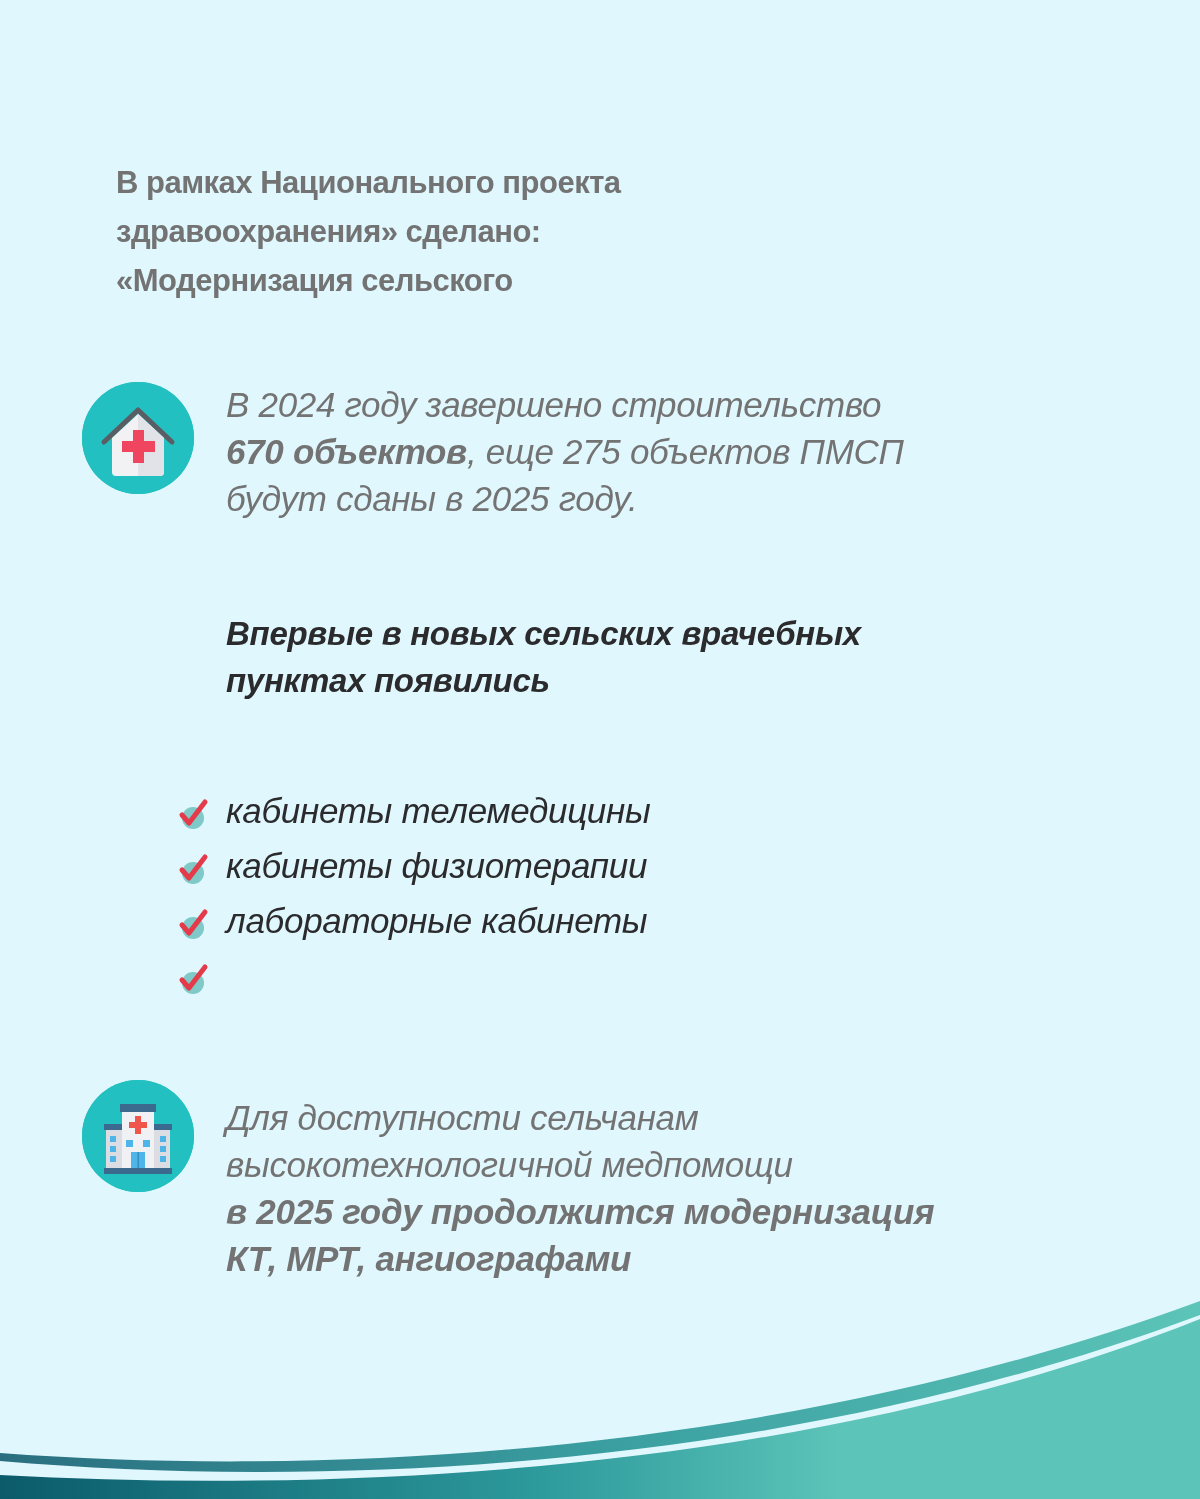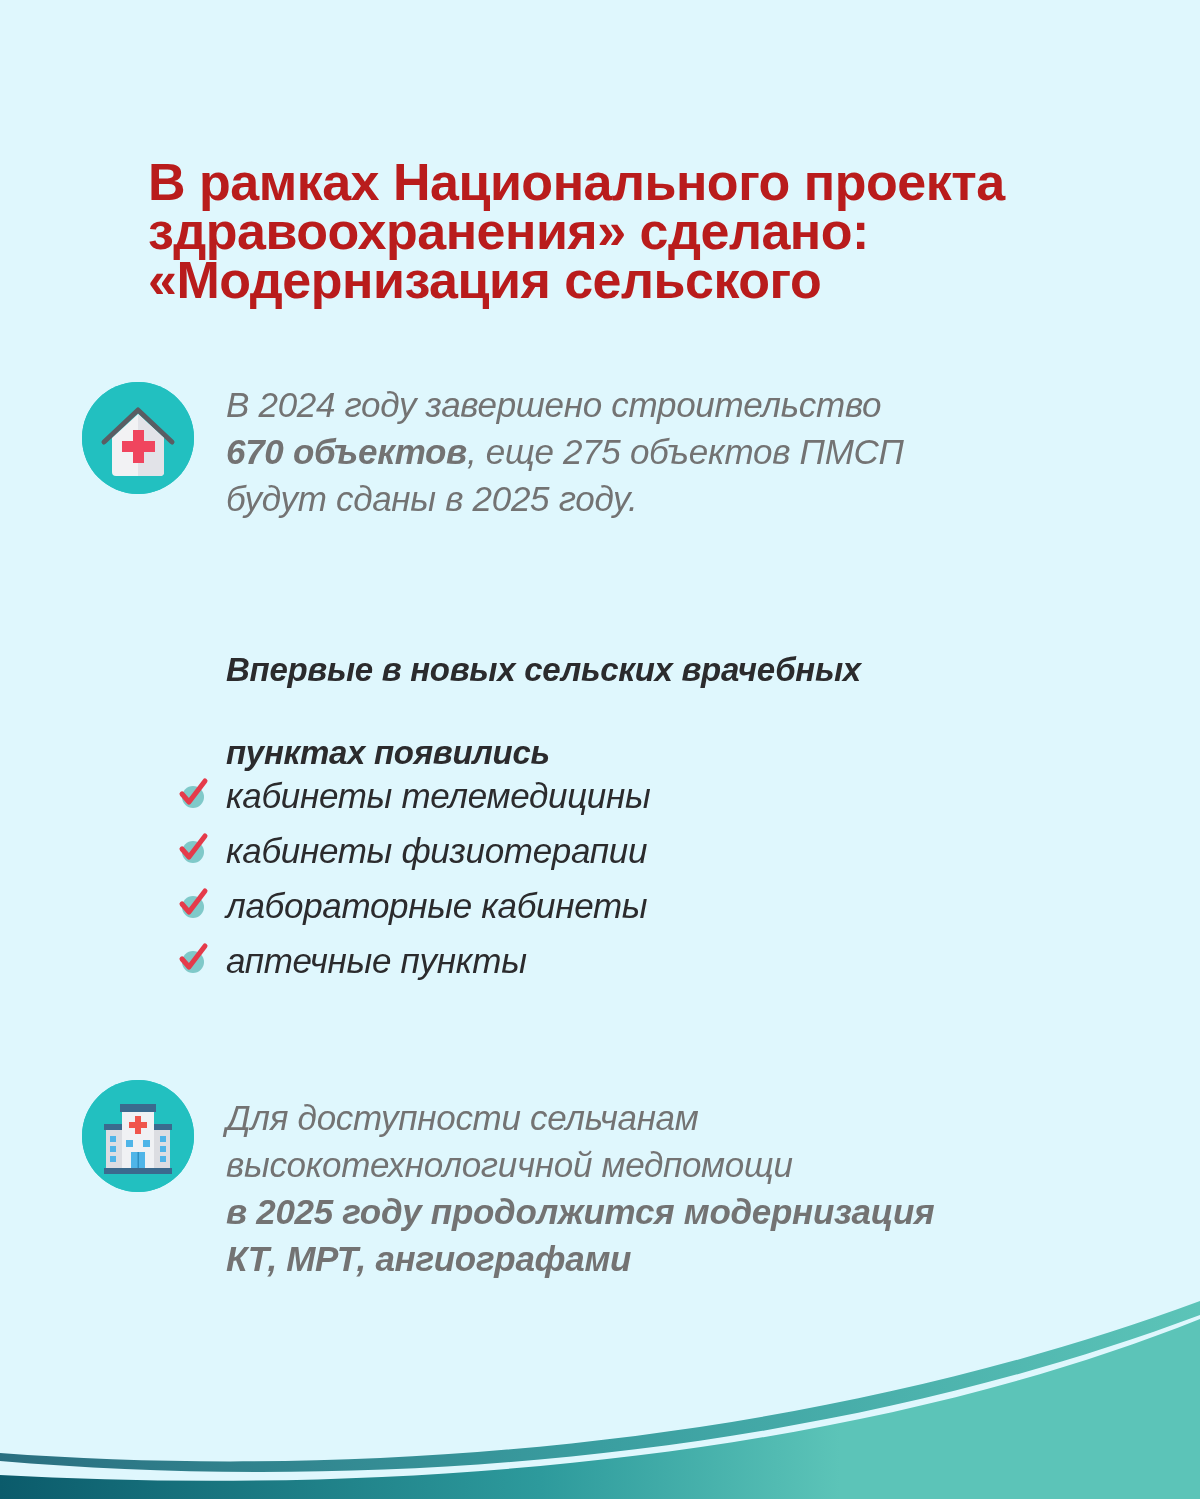--- a/index.html
+++ b/index.html
@@ -7,44 +7,44 @@
       width: 1200px; height: 1499px; overflow: hidden;
       background: #dff7fd;
       font-family: "Liberation Sans", sans-serif;
       color: #2b2b2d;
       position: relative;
     }
     .page { position: absolute; inset: 0; }
     .title {
       position: absolute; left: 116px; top: 158px; width: 900px;
       font-family: "Liberation Sans", sans-serif;
-      font-weight: 700; font-size: 52px; line-height: 49px;
-      letter-spacing: -0.5px; color: #b91c1c; margin-left: 32px;
+      font-weight: 700; font-size: 31px; line-height: 49px;
+      letter-spacing: -0.5px; color: #737373;
     }
     .title div { white-space: nowrap; }
     .icon-circle {
       position: absolute; width: 112px; height: 112px; border-radius: 50%;
       background: #22c0c0;
     }
     .icon-circle svg { width: 112px; height: 112px; display: block; }
     .block-text {
       position: absolute; font-style: italic; font-size: 35px; line-height: 47px;
       color: #737373; letter-spacing: -0.3px;
     }
     .block-text .line { white-space: nowrap; }
     .b { font-weight: 700; }
     .subhead {
       position: absolute; left: 226px; top: 610px;
       font-style: italic; font-weight: 700; font-size: 33px; line-height: 47px;
       letter-spacing: -0.3px;
     }
-    .subhead div { white-space: nowrap; margin-top: 36px; }
+    .subhead div { white-space: nowrap; }
     .checklist { position: absolute; left: 176px; top: 776px; margin: 0; padding: 0; list-style: none; }
     .checklist li {
-      display: flex; align-items: flex-start; height: 55px;
+      display: flex; align-items: flex-end; height: 55px;
       font-style: italic; font-size: 35px; letter-spacing: -0.3px;
     }
     .check { width: 34px; height: 34px; margin-right: 16px; position: relative; }
     .check svg { width: 34px; height: 34px; display: block; }
     .wave { position: absolute; left: 0; bottom: 0; width: 1200px; height: 220px; }
     .wave svg { width: 1200px; height: 220px; display: block; }
   </style>
 </head>
 <body>
 
@@ -105,21 +105,20 @@
       </span>
       <span>лабораторные кабинеты</span>
     </li>
     <li>
       <span class="check">
         <svg viewBox="0 0 34 34">
             <circle cx="17" cy="21" r="11" fill="#7fc9c9"></circle>
             <path d="M6 18 L13 26 L29 5" fill="none" stroke="#e53a4a" stroke-width="5" stroke-linecap="round" stroke-linejoin="round"></path>
           </svg>
       </span>
-      <span>аптечные пункты</span>
     </li>
   </ul>
 
   <div class="icon-circle" style="left:82px; top:1080px;">
     <svg viewBox="0 0 112 112">
       <circle cx="56" cy="56" r="56" fill="#22c0c0"></circle>
       <rect x="38" y="24" width="36" height="8" fill="#3b6a8e"></rect>
       <rect x="22" y="44" width="18" height="6" fill="#3b6a8e"></rect>
       <rect x="72" y="44" width="18" height="6" fill="#3b6a8e"></rect>
       <rect x="24" y="50" width="16" height="38" fill="#dcdde2"></rect>

